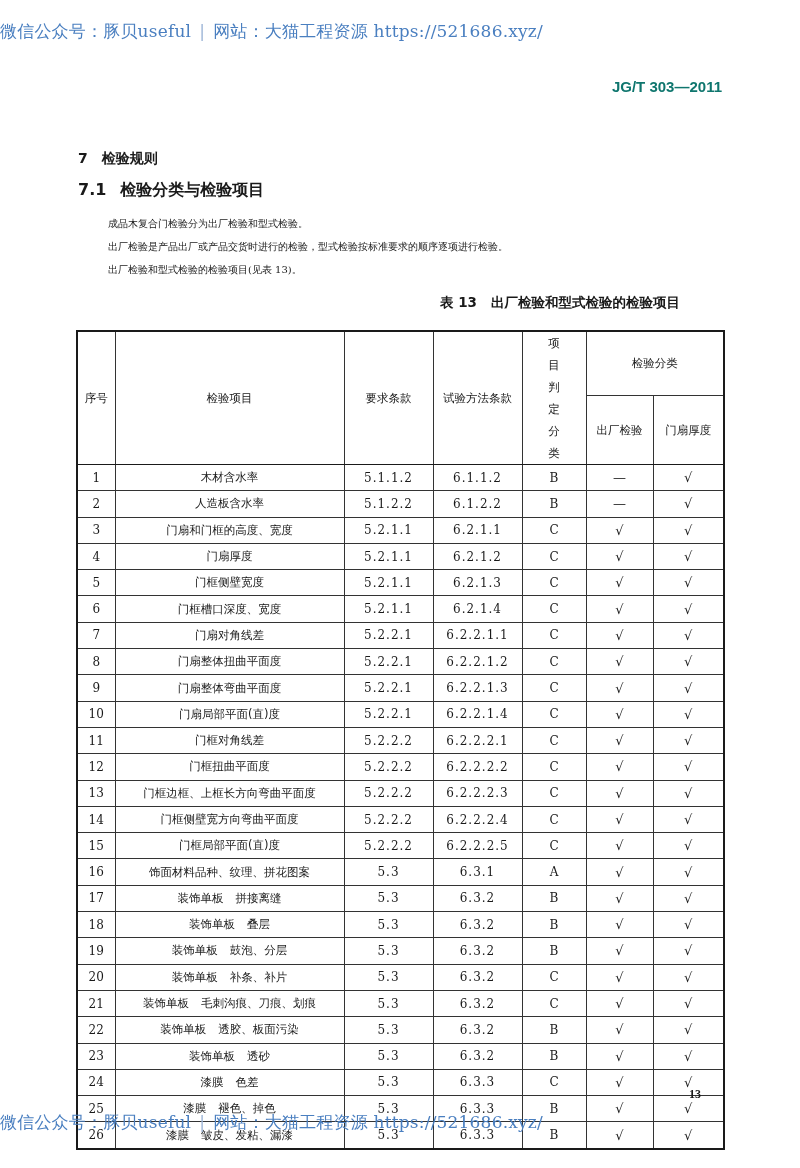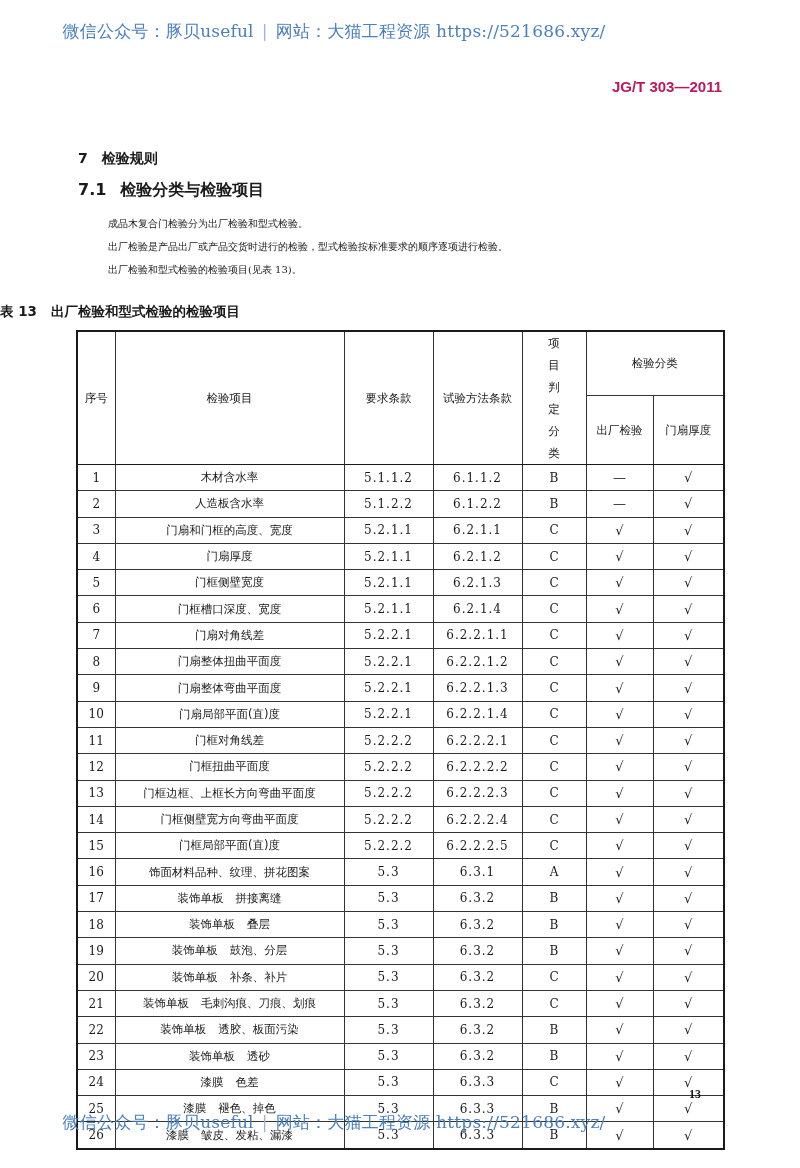--- a/index.html
+++ b/index.html
@@ -1,37 +1,37 @@
 <!DOCTYPE html>
 <html><head>
 <meta charset="utf-8">
 <style>
   html, body { margin:0; padding:0; }
   body {
     width:800px; height:1168px; background:#ffffff; position:relative; overflow:hidden;
     font-family: "DejaVu Serif", "Liberation Serif", serif; color:#1a1a1a;
   }
   .watermark {
-    position:absolute; left:0; width:668px; text-align:center;
+    position:absolute; left:0; width:668px; 
     color:#4a7fc0; font-size:17px; font-family:"DejaVu Serif", serif; letter-spacing:0.2px;
   }
   .wm-top { top:20px; }
   .wm-bottom { top:1111px; }
   .wm-sep { color:#9bb4d6; margin:0 8px; }
   .std-code {
     position:absolute; right:78px; top:78px; font-family:"Liberation Sans", sans-serif;
-    font-weight:bold; font-size:15px; color:#be185d;
+    font-weight:bold; font-size:15px; color:#0f766e;
   }
   .h1 { position:absolute; left:78px; top:142px; font-size:14px; font-weight:bold; font-family:"DejaVu Sans", sans-serif;margin-top:8px; }
   .h1 .num { margin-right:14px; }
   .h2 { position:absolute; left:78px; top:180px; font-size:16px; font-weight:bold; font-family:"DejaVu Sans", sans-serif; }
   .h2 .num { margin-right:14px; }
   .para { position:absolute; left:108px; font-size:10px; font-family:"DejaVu Serif", serif; }
   .p1 { top:217px; } .p2 { top:240px; } .p3 { top:263px; }
-  .caption { position:absolute; left:0; width:680px; text-align:left; top:294px; font-size:13.5px; font-weight:bold; font-family:"DejaVu Sans", sans-serif;margin-top:9px; }
+  .caption { position:absolute; left:0; width:680px; text-align:right; top:294px; font-size:13.5px; font-weight:bold; font-family:"DejaVu Sans", sans-serif; }
   .caption .num { margin-right:14px; }
   table.spec {
     position:absolute; left:76px; top:330px; width:647px; border-collapse:collapse;
     font-size:12px; font-family:"DejaVu Serif", serif; table-layout:fixed;
     border:2px solid #1a1a1a;
   }
   table.spec th, table.spec td {
     border:1px solid #333; text-align:center; padding:0; height:25.3px; font-weight:normal;
   }
   table.spec thead th { font-family:"DejaVu Sans", sans-serif; font-size:11.5px; }

